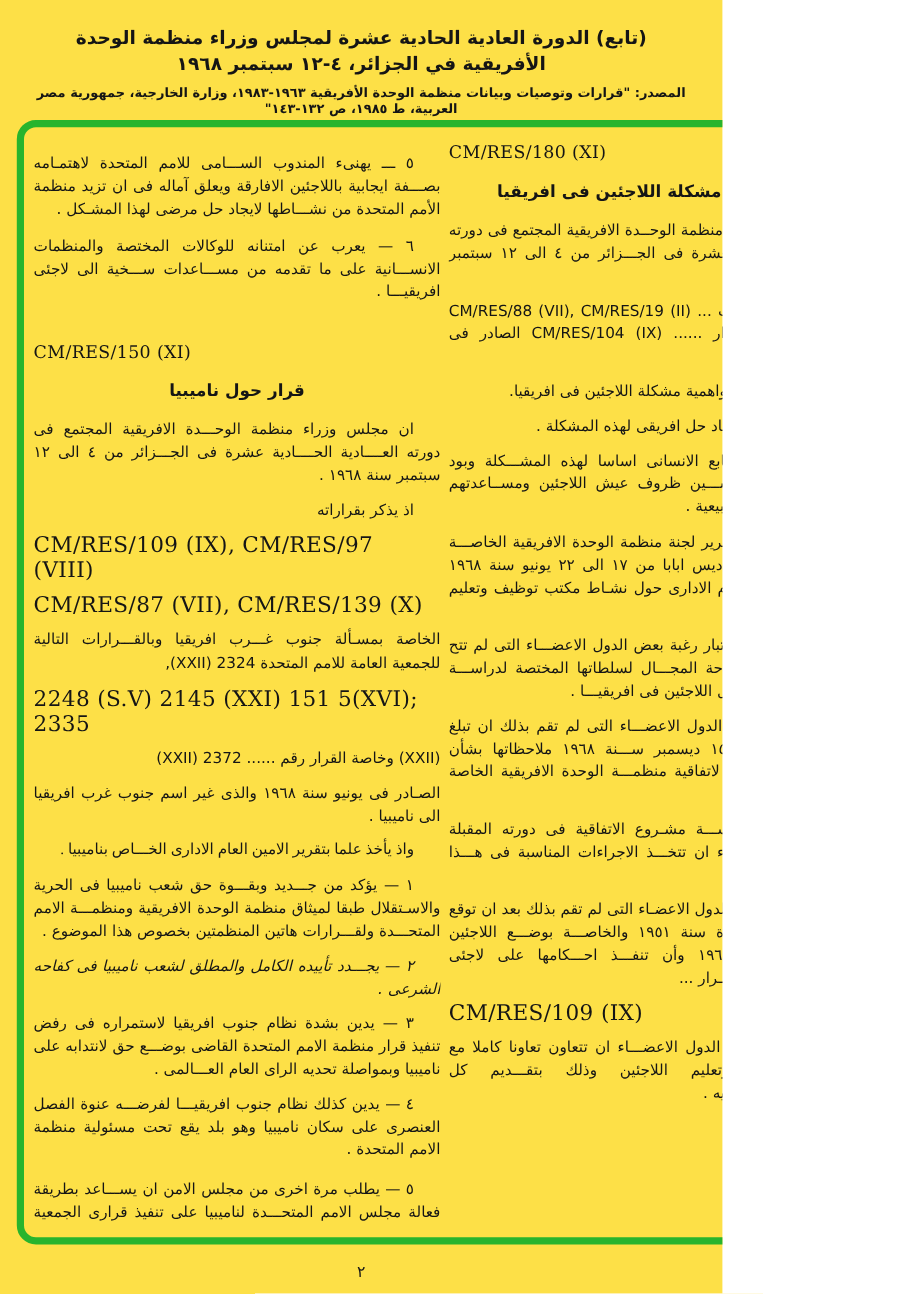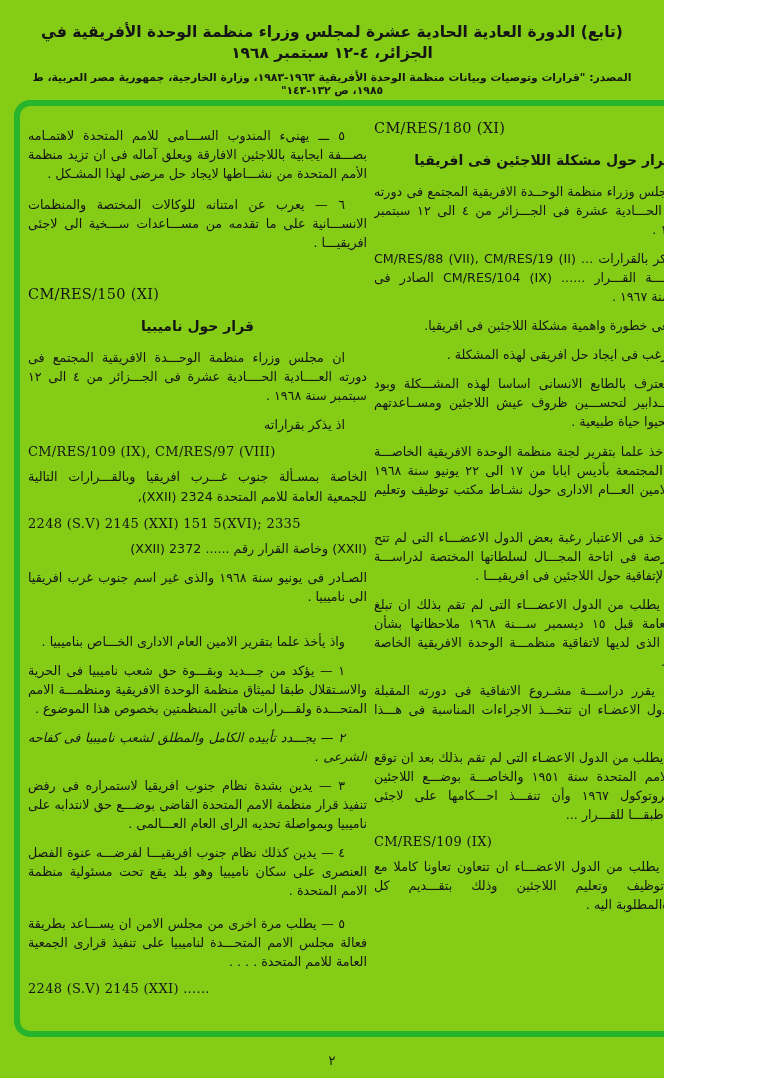--- a/index.html
+++ b/index.html
@@ -1,33 +1,33 @@
 <!DOCTYPE html>
 <html><head>
 <meta charset="utf-8">
 <style>
   html,body{margin:0;padding:0;background:#ffffff;}
-  .page{position:relative;width:664px;height:1078px;background:#84cc16;
+  .page{position:relative;width:602px;height:1078px;background:#fde047;
         font-family:"DejaVu Sans",sans-serif;color:#151515;overflow:hidden;}
   .header{position:absolute;top:22px;left:0;right:0;text-align:center;direction:rtl;padding:0 30px;}
   .header .l1{font-size:15.5px;font-weight:bold;line-height:1.35;}
   .header .l2{font-size:10.8px;font-weight:bold;margin-top:7px;}
   .frame{position:absolute;left:14px;top:100px;width:730px;height:937px;
          border:6px solid #28b42d;border-radius:16px;box-sizing:border-box;}
   .cols{position:absolute;left:28px;top:120px;width:702px;height:900px;
         display:flex;gap:7px;}
   .col{width:339px;overflow:hidden;}
   .blk{margin:0 0 10px 0;}
   .para{direction:rtl;text-align:justify;font-size:12.7px;line-height:1.5;text-indent:22px;}
   .para.ni{text-indent:0;}
   .ref{direction:ltr;text-align:left;font-family:"DejaVu Serif","Liberation Serif",serif;
        font-size:14.5px;letter-spacing:.3px;margin-bottom:16px;}
   .title{direction:rtl;text-align:center;font-weight:bold;font-size:14px;margin-bottom:14px;}
   .ltrline{direction:ltr;text-align:left;font-family:"DejaVu Serif","Liberation Serif",serif;
-       font-size:13px;margin-bottom:8px;letter-spacing:.3px;}
+       font-size:18px;margin-bottom:8px;letter-spacing:.3px;}
   .footer{position:absolute;bottom:10px;left:0;right:0;text-align:center;font-size:13px;}
 </style>
 </head>
 <body>
 
 <div class="page" style="color: rgb(21, 21, 21);">
 
   <div class="header">
     <div class="l1">(تابع) الدورة العادية الحادية عشرة لمجلس وزراء منظمة الوحدة الأفريقية في الجزائر، ٤-١٢ سبتمبر ١٩٦٨</div>
     <div class="l2">المصدر: "قرارات وتوصيات وبيانات منظمة الوحدة الأفريقية ١٩٦٣-١٩٨٣، وزارة الخارجية، جمهورية مصر العربية، ط ١٩٨٥، ص ١٣٢-١٤٣"</div>
@@ -37,25 +37,26 @@
 
   <div class="cols">
     <div class="col" id="col-left">
         <div class="blk para" style="margin-top: 6px;">٥ ـــ يهنىء المندوب الســـامى للامم المتحدة لاهتمـامه بصـــفة ايجابية باللاجئين الافارقة ويعلق آماله فى ان تزيد منظمة الأمم المتحدة من نشـــاطها لايجاد حل مرضى لهذا المشـكل .</div>
         <div class="blk para" style="margin-top: 12px;">٦ — يعرب عن امتنانه للوكالات المختصة والمنظمات الانســـانية على ما تقدمه من مســـاعدات ســـخية الى لاجئى افريقيـــا .</div>
         <div class="blk ref" style="margin-top: 34px;">CM/RES/150 (XI)</div>
         <div class="blk title" style="margin-top: 10px;">قرار حول ناميبيا</div>
         <div class="blk para" style="margin-top: 10px;">ان مجلس وزراء منظمة الوحـــدة الافريقية المجتمع فى دورته العــــادية الحــــادية عشرة فى الجـــزائر من ٤ الى ١٢ سبتمبر سنة ١٩٦٨ .</div>
         <div class="blk para" style="margin-top: 10px;">اذ يذكر بقراراته</div>
         <div class="blk ltrline">CM/RES/109 (IX), CM/RES/97 (VIII)</div>
+        <div class="blk ltrline">CM/RES/87 (VII), CM/RES/139 (X)</div>
         <div class="blk para ni">الخاصة بمسـألة جنوب غـــرب افريقيا وبالقـــرارات التالية للجمعية العامة للامم المتحدة 2324 (XXII),</div>
         <div class="blk ltrline">2248 (S.V) 2145 (XXI)   151 5(XVI); 2335</div>
         <div class="blk para ni">(XXII) وخاصة القرار رقم ...... 2372 (XXII)</div>
         <div class="blk para ni">الصـادر فى يونيو سنة ١٩٦٨ والذى غير اسم جنوب غرب افريقيا الى ناميبيا .</div>
-        <div class="blk para" style="margin-top: 26px;">واذ يأخذ علما بتقرير الامين العام الادارى الخـــاص بناميبيا .</div>
+        <div class="blk para" style="margin-top: 10px; font-family: Liberation Serif, serif;">واذ يأخذ علما بتقرير الامين العام الادارى الخـــاص بناميبيا .</div>
         <div class="blk para" style="margin-top: 10px;">١ — يؤكد من جـــديد وبقـــوة حق شعب ناميبيا فى الحرية والاسـتقلال طبقا لميثاق منظمة الوحدة الافريقية ومنظمـــة الامم المتحـــدة ولقـــرارات هاتين المنظمتين بخصوص هذا الموضوع .</div>
         <div class="blk para" style="margin-top: 10px; font-style: italic;">٢ — يجـــدد تأييده الكامل والمطلق لشعب ناميبيا فى كفاحه الشرعى .</div>
         <div class="blk para" style="margin-top: 10px;">٣ — يدين بشدة نظام جنوب افريقيا لاستمراره فى رفض تنفيذ قرار منظمة الامم المتحدة القاضى بوضـــع حق لانتدابه على ناميبيا وبمواصلة تحديه الراى العام العـــالمى .</div>
         <div class="blk para" style="margin-top: 10px;">٤ — يدين كذلك نظام جنوب افريقيـــا لفرضـــه عنوة الفصل العنصرى على سكان ناميبيا وهو بلد يقع تحت مسئولية منظمة الامم المتحدة .</div>
         <div class="blk para" style="margin-top: 14px;">٥ — يطلب مرة اخرى من مجلس الامن ان يســـاعد بطريقة فعالة مجلس الامم المتحـــدة لناميبيا على تنفيذ قرارى الجمعية العامة للامم المتحدة . . . .</div>
         <div class="blk ltrline">2248 (S.V) 2145 (XXI) ......</div>
       </div>
     <div class="col" id="col-right">
         <div class="blk ref">CM/RES/180 (XI)</div>
         <div class="blk title" style="margin-top: 6px;">قرار حول مشكلة اللاجئين فى افريقيا</div>

